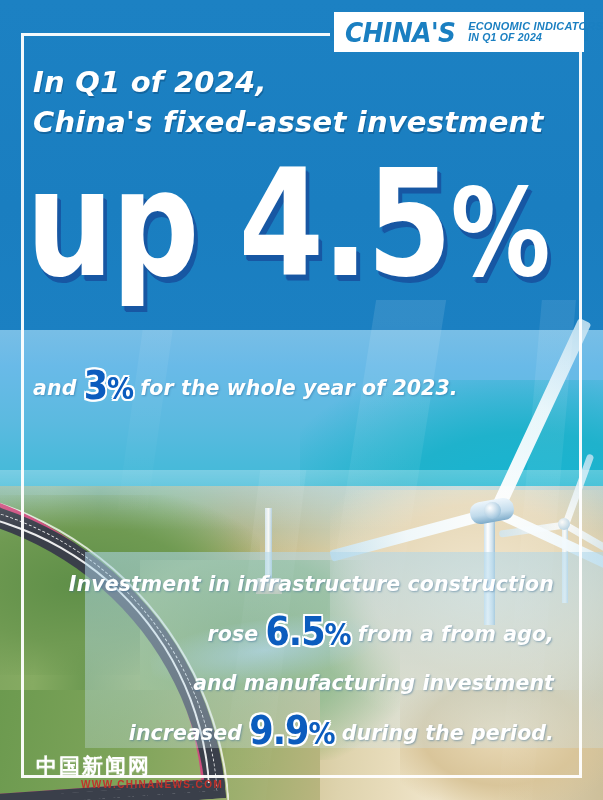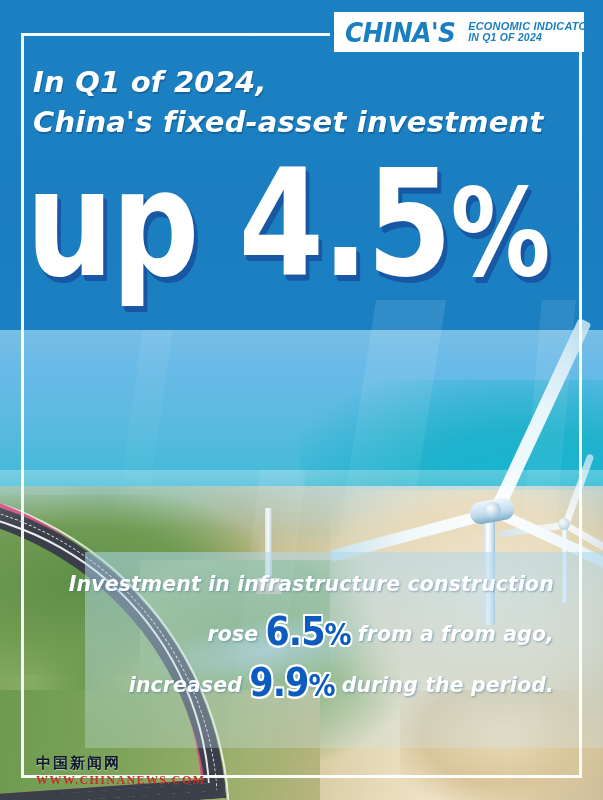--- a/index.html
+++ b/index.html
@@ -317,29 +317,30 @@
     text-shadow:1px 1px 2px rgba(60,110,150,.5);
     padding-left:12px;
   }
 
   
   .watermark {
     position:absolute; left:36px; top:756px;
     width:180px;
   }
   .wm-cn {
-    font-size:15px; font-weight:bold; color:#0f172a;
+    font-size:21px; font-weight:bold; color:#ffffff;
     letter-spacing:2px; line-height:1;
     font-family:"DejaVu Sans", sans-serif;
     text-shadow:0 1px 1px rgba(255,255,255,.5);
   }
   .wm-en {
-    font-size:12px; font-weight:bold; color:#c0322c;
+    font-size:10px; font-weight:bold; color:#c0322c;
     letter-spacing:1.4px; margin-top:2px;
-    font-family:Liberation Serif, serif;
+    font-family:Liberation Sans, sans-serif;
+    margin-left:45px;
   }
 </style>
 </head>
 <body>
 
 <div id="poster">
 
   <div class="bg-solid-top"></div>
   <div class="bg-sea"></div>
   <div class="sea-deep"></div>
@@ -402,25 +403,27 @@
   </div>
 
   <div class="headline">
     <div>In Q1 of 2024,</div>
     <div>China's fixed-asset investment</div>
   </div>
 
   <div class="bignum"><span>up</span> <span>4.5</span><span class="pct">%</span></div>
 
   <div class="mid">
+    <div class="line"><span>and</span> <span class="num-in"><span>3</span><span class="sm">%</span></span> <span>for the whole year of 2023.</span></div>
   </div>
 
   <div class="bot">
     <div class="line">Investment in infrastructure construction</div>
     <div class="line"><span>rose</span> <span class="num-in"><span>6.5</span><span class="sm">%</span></span> <span>from a from ago,</span></div>
+    <div class="line">and manufacturing investment</div>
     <div class="line"><span>increased</span> <span class="num-in"><span>9.9</span><span class="sm">%</span></span> <span>during the period.</span></div>
   </div>
 
   <div class="watermark">
     <div class="wm-cn">中国新闻网</div>
     <div class="wm-en">WWW.CHINANEWS.COM</div>
   </div>
 
 </div>
 

